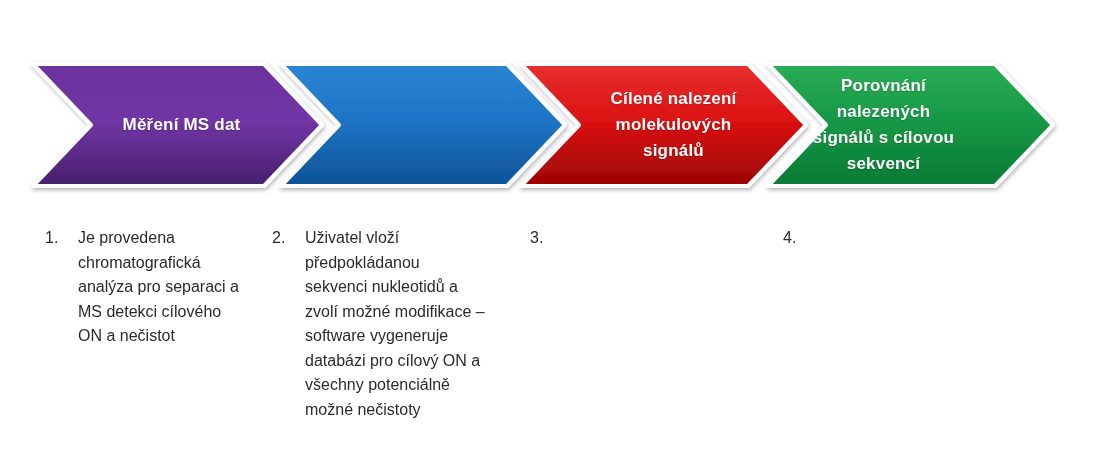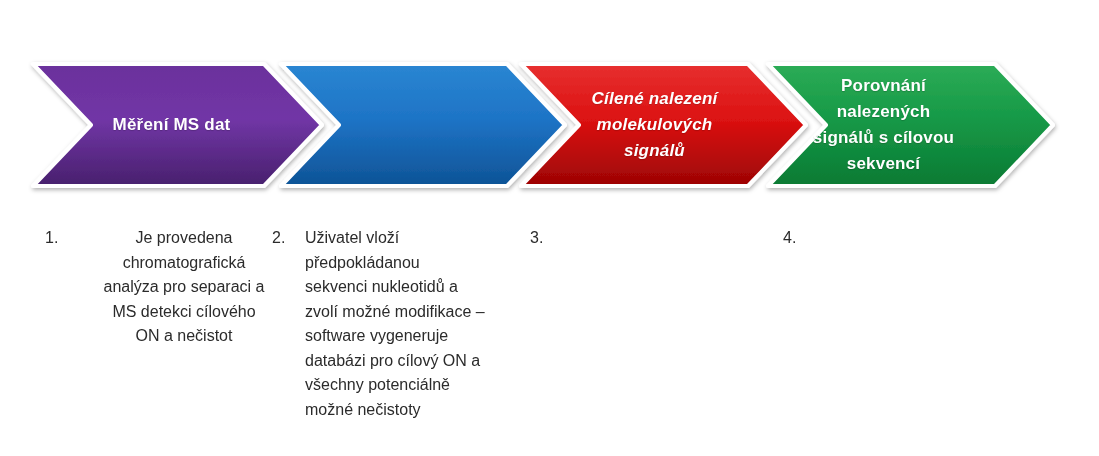--- a/index.html
+++ b/index.html
@@ -52,32 +52,32 @@
           <stop offset="0.45" stop-color="#169947"></stop>
           <stop offset="1" stop-color="#0B7A33"></stop>
       </linearGradient>
     </defs>
     <polygon points="33,64 264,64 322,125 264,186 33,186 91,125" fill="url(#grad-0)" stroke="#ffffff" stroke-width="4" stroke-linejoin="round" filter="url(#arrow-shadow)"></polygon>
     <polygon points="281,64 507,64 565,125 507,186 281,186 339,125" fill="url(#grad-1)" stroke="#ffffff" stroke-width="4" stroke-linejoin="round" filter="url(#arrow-shadow)"></polygon>
     <polygon points="521,64 748,64 806,125 748,186 521,186 579,125" fill="url(#grad-2)" stroke="#ffffff" stroke-width="4" stroke-linejoin="round" filter="url(#arrow-shadow)"></polygon>
     <polygon points="768,64 995,64 1053,125 995,186 768,186 826,125" fill="url(#grad-3)" stroke="#ffffff" stroke-width="4" stroke-linejoin="round" filter="url(#arrow-shadow)"></polygon>
   </svg>
 
-  <div class="arrow-label" style="left:67px;width:209px;">Měření MS dat</div>
-  <div class="arrow-label" style="left:552px;width:205px;font-style:italic;">Cílené nalezení
+  <div class="arrow-label" style="left:77px;width:209px;">Měření MS dat</div>
+  <div class="arrow-label" style="left:571px;width:205px;">Cílené nalezení
 molekulových
 signálů</div>
   <div class="arrow-label" style="left:781px;width:205px;">Porovnání
 nalezených
 signálů s cílovou
 sekvencí</div>
 
   <div class="step" style="left:45px;width:248px;">
     <span class="step-number">1.</span>
-    <div class="step-text" style="width:212px;text-align:center;">Je provedena
+    <div class="step-text" style="width:212px;">Je provedena
 chromatografická
 analýza pro separaci a
 MS detekci cílového
 ON a nečistot</div>
   </div>
 
   <div class="step" style="left:272px;width:248px;">
     <span class="step-number">2.</span>
     <div class="step-text" style="width:212px;">Uživatel vloží
 předpokládanou

